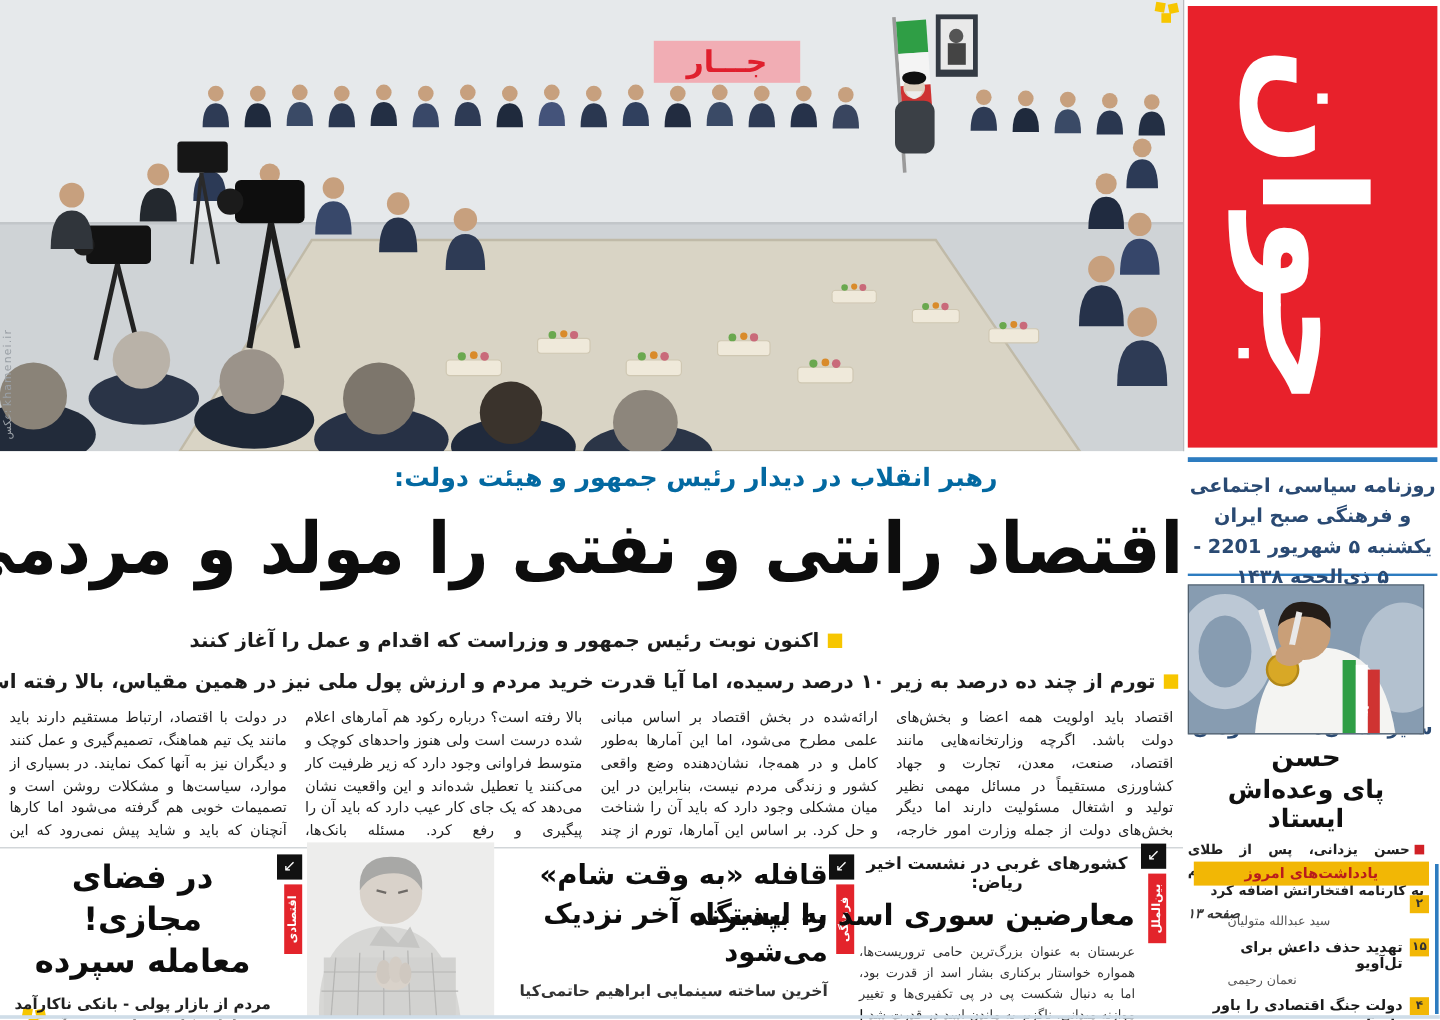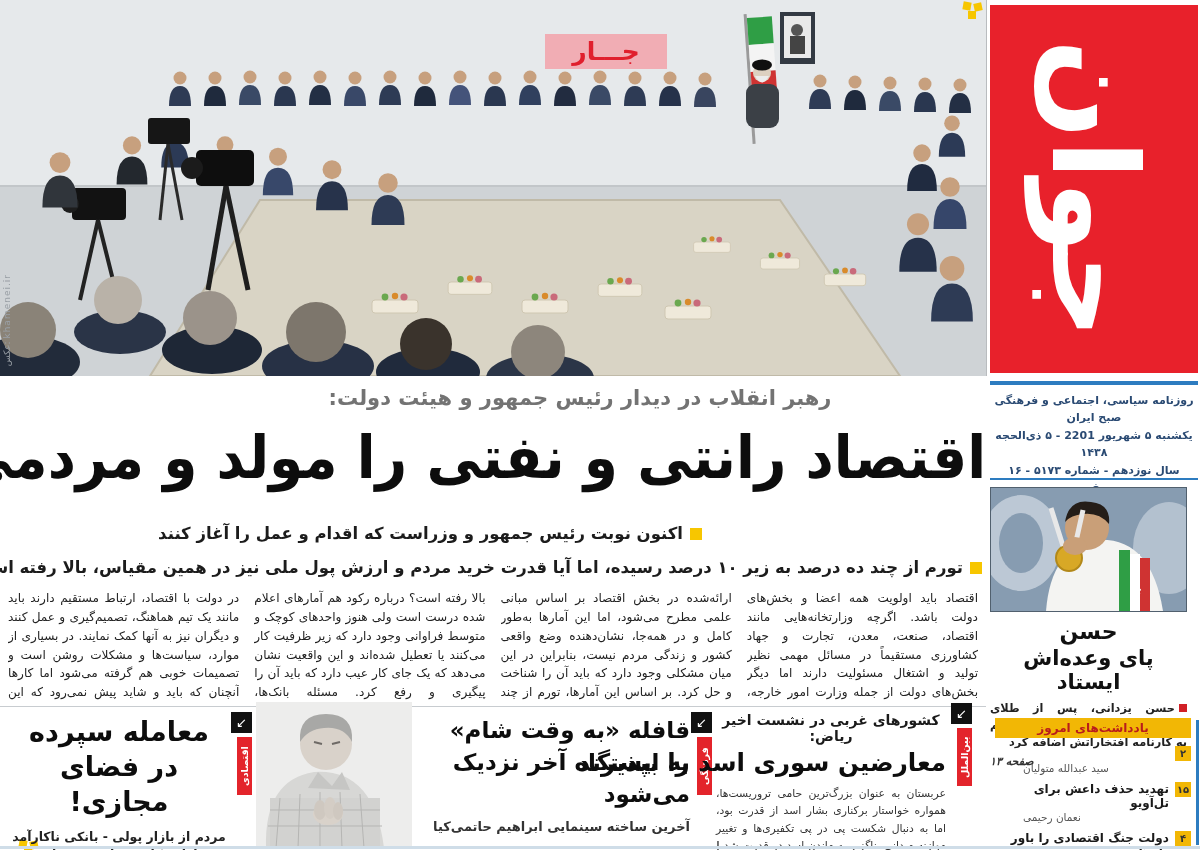--- a/index.html
+++ b/index.html
@@ -19,24 +19,24 @@
   .ydeco i:nth-child(1){left:1px;top:0;transform:rotate(10deg);}
   .ydeco i:nth-child(2){left:12px;top:1px;transform:rotate(-12deg);}
   .ydeco i:nth-child(3){left:6px;top:9px;}
   
   .logo{position:absolute;left:990px;top:5px;width:208px;height:368px;background:#e8212b;overflow:hidden;}
   .logo-word{position:absolute;left:50%;top:50%;transform:translate(-50%,-50%) rotate(90deg);
              color:#fff;font-size:118px;font-weight:bold;white-space:nowrap;line-height:1;}
   
   .info{position:absolute;left:990px;top:381px;width:208px;height:99px;border-top:4px solid #2d7cc0;
         border-bottom:2px solid #2d7cc0;box-sizing:border-box;padding-top:7px;
-        text-align:center;color:#2a4a73;font-size:11px;font-weight:bold;line-height:1.58;}
+        text-align:center;color:#2a4a73;font-size:16px;font-weight:bold;line-height:1.58;}
   
   .kicker{position:absolute;left:180px;top:386px;width:800px;text-align:center;
-          font-size:21px;font-weight:bold;color:#737373;}
+          font-size:21px;font-weight:bold;color:#0369a1;}
   .headline{position:absolute;left:178px;top:408px;width:808px;height:98px;text-align:center;
             font-size:55px;font-weight:bold;color:#0d0d0d;line-height:98px;white-space:nowrap;
             transform:scaleY(1.08);}
   .sub{position:absolute;font-size:16.5px;font-weight:bold;color:#1c1c1c;white-space:nowrap;}
   .sub .ybul{display:inline-block;width:12px;height:12px;background:#f7c600;margin-left:7px;vertical-align:-1px;}
   .sub1{top:524px;right:498px;}
   .sub2{top:558px;right:218px;}
   .bodycols{position:absolute;left:8px;top:589px;width:970px;height:114px;display:flex;
             flex-direction:row;gap:15px;direction:rtl;}
   .bodycols .col{flex:1;font-size:12.1px;line-height:1.56;color:#222;text-align:justify;overflow:hidden;}
@@ -288,22 +288,22 @@
     <div class="note-item">
       <span class="badge">۴</span>
       <span>دولت جنگ اقتصادی را باور دارد؟</span>
     </div>
 
   </div>
   <div class="bluetick"></div>
 
   <div class="econ">
     <div class="econ-title">
+      <div>در فضای مجازی!</div>
       <div>معامله سپرده</div>
-      <div>در فضای مجازی!</div>
     </div>
     <div class="econ-sub">مردم از بازار پولی - بانکی ناکارآمد به بازار مکاره مجازی روی آوردند</div>
 
   </div>
   <div class="tab" style="left:230px;top:712px;">
     <div class="tab-arrow">↙</div>
     <div class="tab-strip">اقتصادی</div>
   </div>
 
   <div class="cult-photo">

